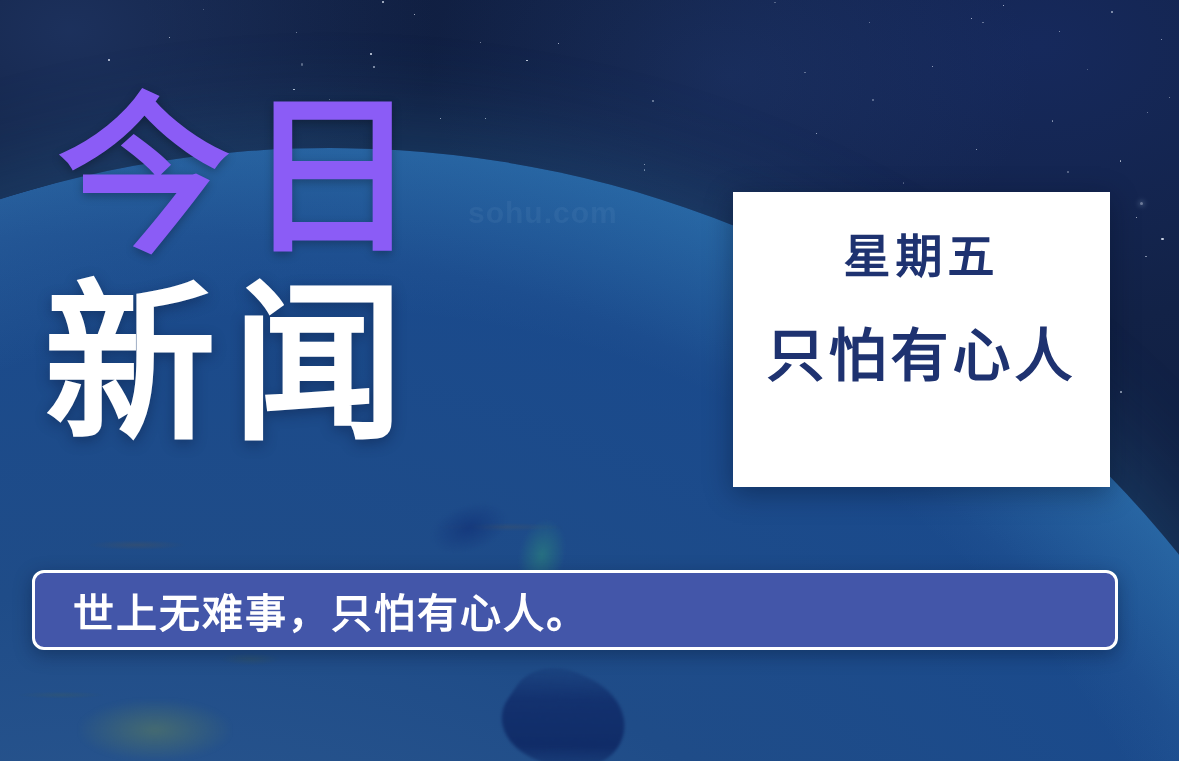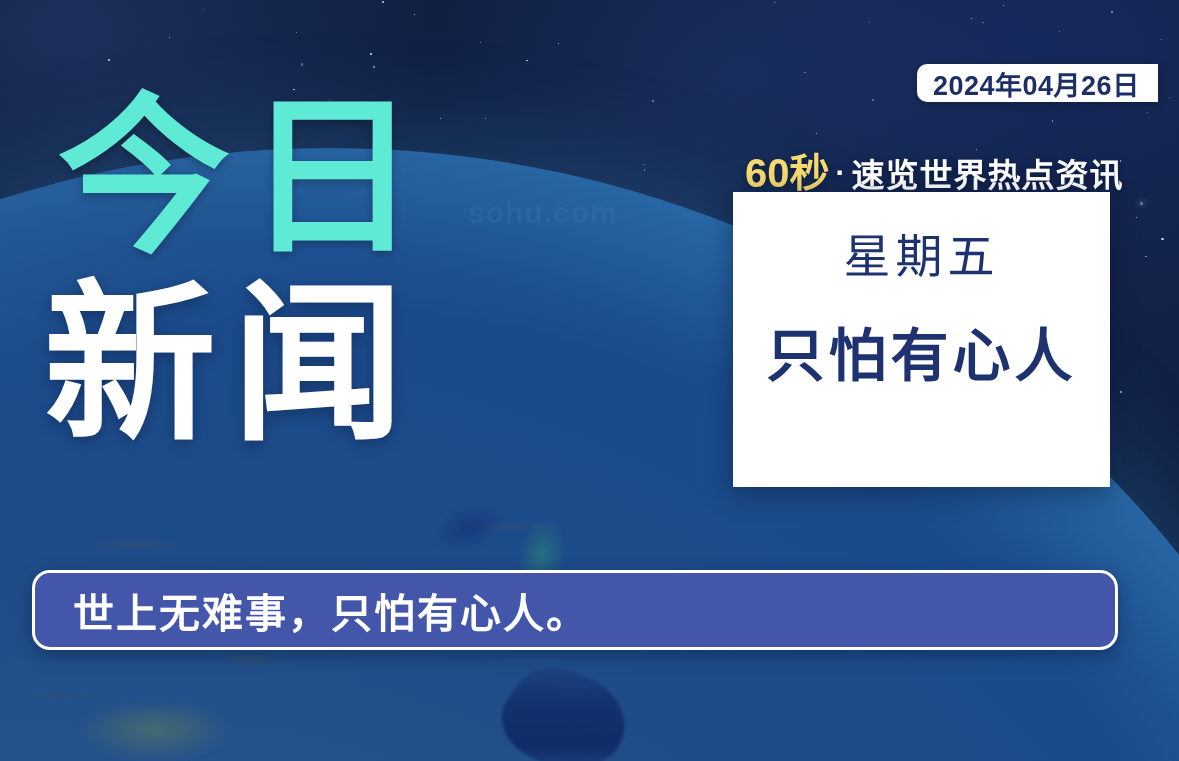--- a/index.html
+++ b/index.html
@@ -165,21 +165,21 @@
   }
   .hl-line {
     font-family: "Liberation Sans", "DejaVu Sans", sans-serif;
     font-weight: 700;
     font-size: 172px;
     letter-spacing: 16px;
     margin: 0;
     white-space: nowrap;
   }
   .hl-top {
-    color: #5eead4;
+    color: #8b5cf6;
     text-shadow: 0 3px 10px rgba(0,0,0,.28);
   }
   .hl-bottom {
     color: #ffffff;
     margin-top: 24px;
     margin-left: -14px;
     text-shadow: 0 4px 14px rgba(10,25,60,.42);
   }
 
   
@@ -249,21 +249,21 @@
     margin-top: 28px;
     font-size: 36px;
     font-weight: 700;
     color: #1e3270;
     letter-spacing: 3px;
     white-space: nowrap;
   }
   .card-week {
     margin-top: 26px;
     font-size: 47px;
-    font-weight: 400;
+    font-weight: 700;
     color: #1e3270;
     letter-spacing: 5px;
     white-space: nowrap;
   }
   .card-lunar {
     margin-top: 22px;
     font-size: 58px;
     font-weight: 700;
     color: #1e3270;
     letter-spacing: 4px;
@@ -273,21 +273,21 @@
   
   .quote-bar {
     position: absolute;
     left: 32px;
     top: 570px;
     width: 1086px;
     height: 80px;
     box-sizing: border-box;
     background: #4356a9;
     border: 3px solid #ffffff;
-    border-radius: 18px;
+    border-radius: 12px;
     display: flex;
     align-items: center;
     padding-left: 38px;
     box-shadow: 0 5px 18px rgba(4,14,40,.35);
   }
   .quote-text {
     color: #ffffff;
     font-size: 41px;
     font-weight: 700;
     letter-spacing: 2px;
@@ -429,29 +429,21 @@
     <div class="redsea"></div>
   </div>
 
   <div class="watermark">sohu.com</div>
 
   <div class="headline">
     <div class="hl-line hl-top">今日</div>
     <div class="hl-line hl-bottom">新闻</div>
   </div>
 
-  <div class="date-pill">
-    <span>2024年04月26日</span>
-  </div>
-
-  <div class="tagline">
-    <span class="tag-60">60秒</span>
-    <span class="tag-dot">·</span>
-    <span class="tag-rest">速览世界热点资讯</span>
-  </div>
+
 
   <div class="card">
     <div class="card-week">星期五</div>
     <div class="card-lunar">只怕有心人</div>
   </div>
 
   <div class="quote-bar">
     <span class="quote-text">世上无难事，只怕有心人。</span>
   </div>
 

